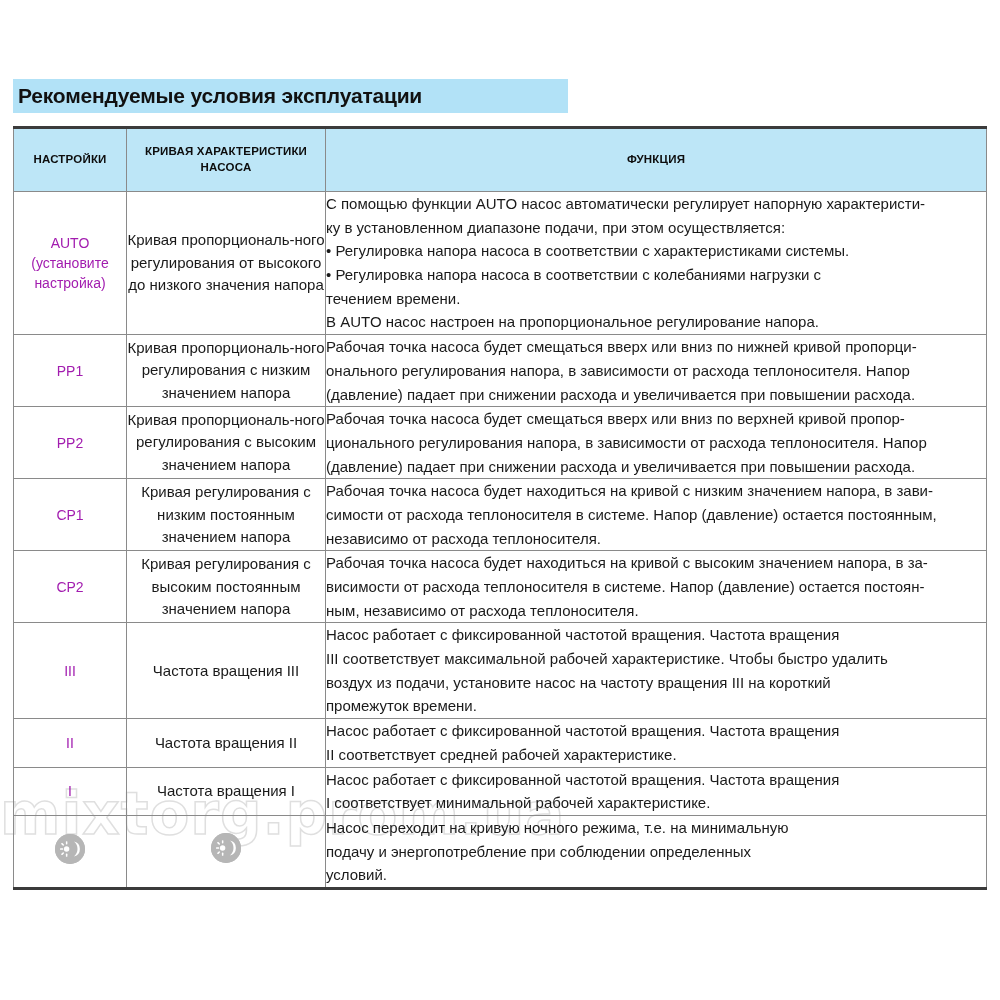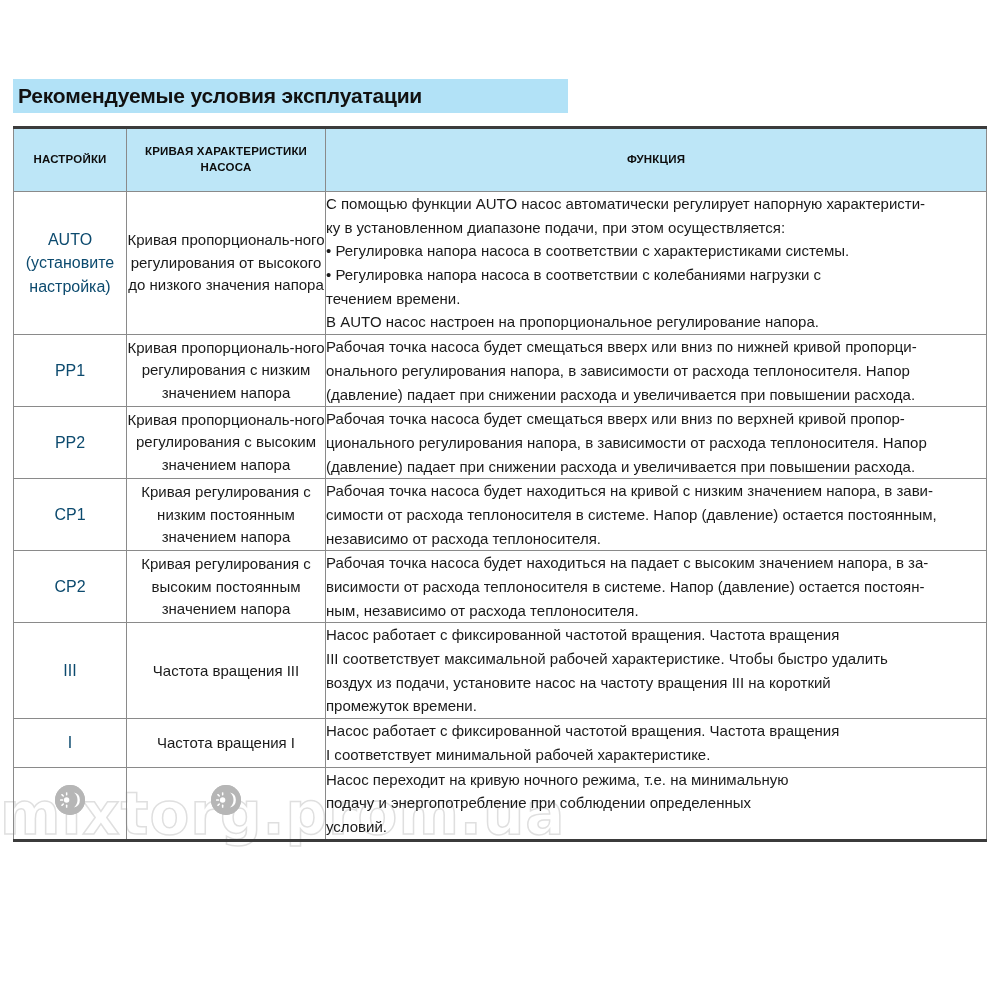--- a/index.html
+++ b/index.html
@@ -86,23 +86,23 @@
     color: #0d0d0d;
     text-align: center;
     height: 64px;
     line-height: 1.35;
     padding: 4px 6px;
   }
 
   
   td.cell-setting {
     text-align: center;
-    font-size: 16px;
+    font-size: 14px;
     line-height: 1.45;
-    color: #0c4a6e;
+    color: #a21caf;
     padding: 6px 4px;
   }
   td.cell-curve {
     text-align: center;
     font-size: 15px;
     line-height: 1.5;
     color: #1a1a1a;
     padding: 8px 8px;
     margin-left: 12px;
   }
@@ -226,35 +226,45 @@
             <p>симости от расхода теплоносителя в системе. Напор (давление) остается постоянным,</p>
             <p>независимо от расхода теплоносителя.</p>
           </td>
         </tr>
         <tr>
           <td class="cell-setting">
             <span class="setting-line">CP2</span>
           </td>
           <td class="cell-curve"><span>Кривая  регулирования с высоким постоянным значением напора</span></td>
           <td class="cell-function justify">
-            <p class="just">Рабочая точка насоса будет находиться на падает с высоким значением напора, в за-</p>
+            <p class="just">Рабочая точка насоса будет находиться на кривой с высоким значением напора, в за-</p>
             <p class="just">висимости от расхода теплоносителя в системе. Напор (давление) остается постоян-</p>
             <p>ным, независимо от расхода теплоносителя.</p>
           </td>
         </tr>
         <tr>
           <td class="cell-setting">
             <span class="setting-line">III</span>
           </td>
           <td class="cell-curve"><span>Частота вращения III</span></td>
           <td class="cell-function">
             <p>Насос работает с фиксированной частотой вращения. Частота вращения</p>
             <p>III соответствует максимальной рабочей характеристике. Чтобы быстро удалить</p>
             <p>воздух из подачи, установите насос на частоту вращения III на короткий</p>
             <p>промежуток времени.</p>
+          </td>
+        </tr>
+        <tr>
+          <td class="cell-setting">
+            <span class="setting-line">II</span>
+          </td>
+          <td class="cell-curve"><span>Частота вращения II</span></td>
+          <td class="cell-function">
+            <p>Насос работает с фиксированной частотой вращения. Частота вращения</p>
+            <p>II соответствует средней рабочей характеристике.</p>
           </td>
         </tr>
         <tr>
           <td class="cell-setting">
             <span class="setting-line">I</span>
           </td>
           <td class="cell-curve"><span>Частота вращения I</span></td>
           <td class="cell-function">
             <p>Насос работает с фиксированной частотой вращения. Частота вращения</p>
             <p>I соответствует минимальной рабочей характеристике.</p>

